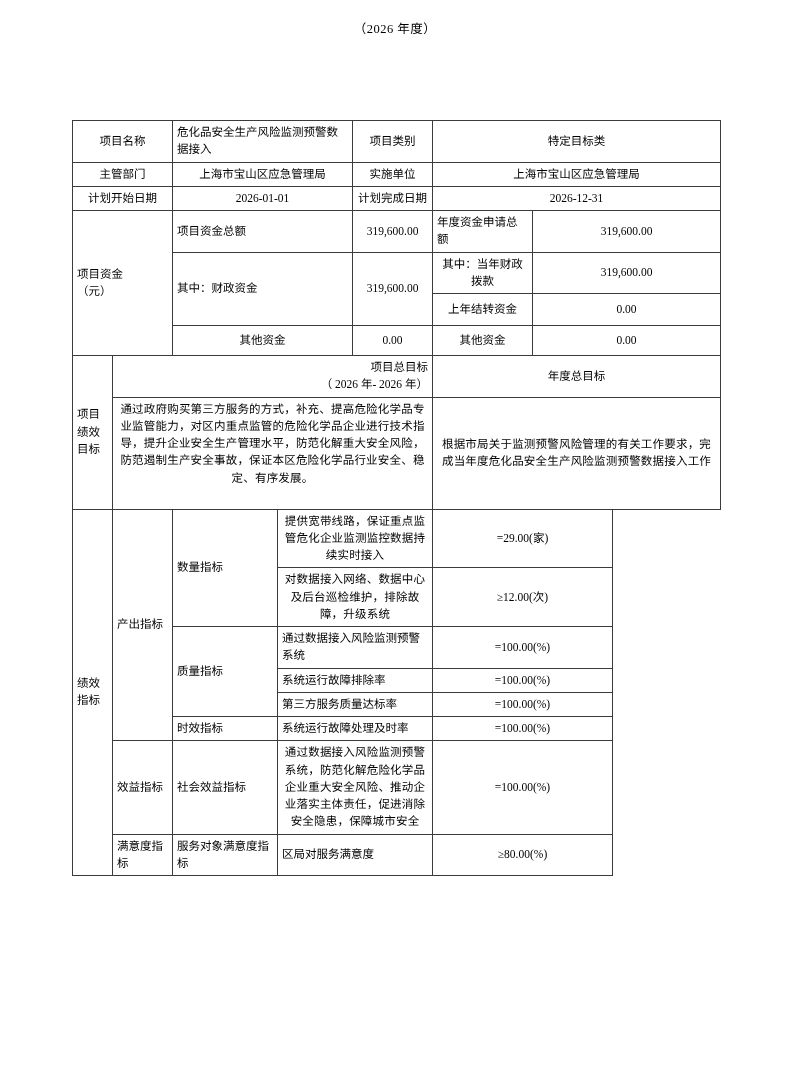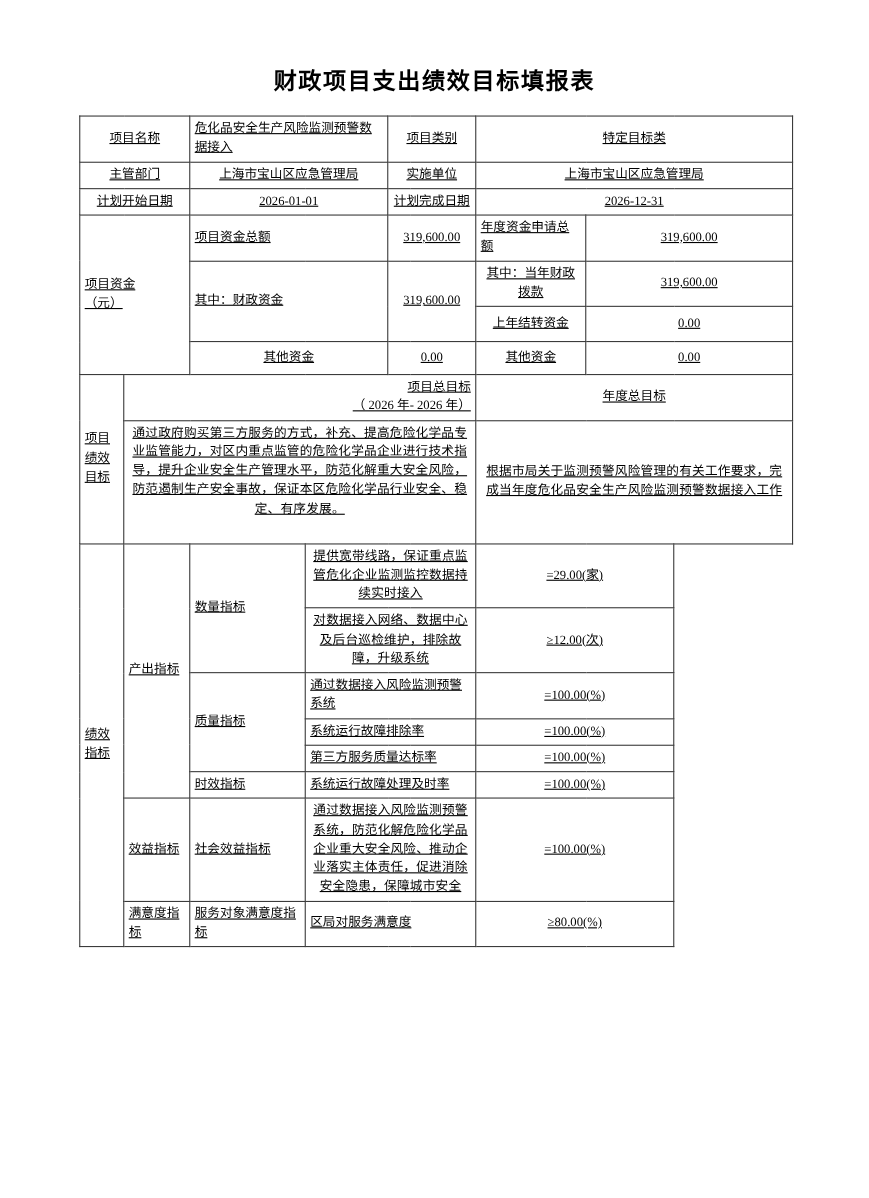--- a/index.html
+++ b/index.html
@@ -35,23 +35,22 @@
   .doc-subtitle {
     text-align: center;
     font-size: 12.5px;
     margin: 0;
     padding-top: 18px;
     letter-spacing: 0.5px;
   }
   .table-wrap {
     position: absolute;
     left: 72px;
-    top: 105px;
+    top: 120px;
     width: 648px;
-    text-decoration: underline;
   }
   table.form {
     border-collapse: collapse;
     width: 648px;
     table-layout: fixed;
   }
   table.form td {
     border: 1px solid #3b3b3b;
     font-size: 11.5px;
     line-height: 1.5;
@@ -79,21 +78,21 @@
   .title-cell {
     text-align: right;
     line-height: 1.55;
   }
 </style>
 </head>
 <body>
 
 <div class="page">
 
-  <h1 class="doc-title">财政项目支出绩效目标填报表</h1>
+  <p class="doc-subtitle">（2026 年度）</p>
 
   <div class="table-wrap">
     <table class="form">
       <colgroup>
         <col style="width:40px">
         <col style="width:60px">
         <col style="width:105px">
         <col style="width:75px">
         <col style="width:20px">
         <col style="width:60px">

